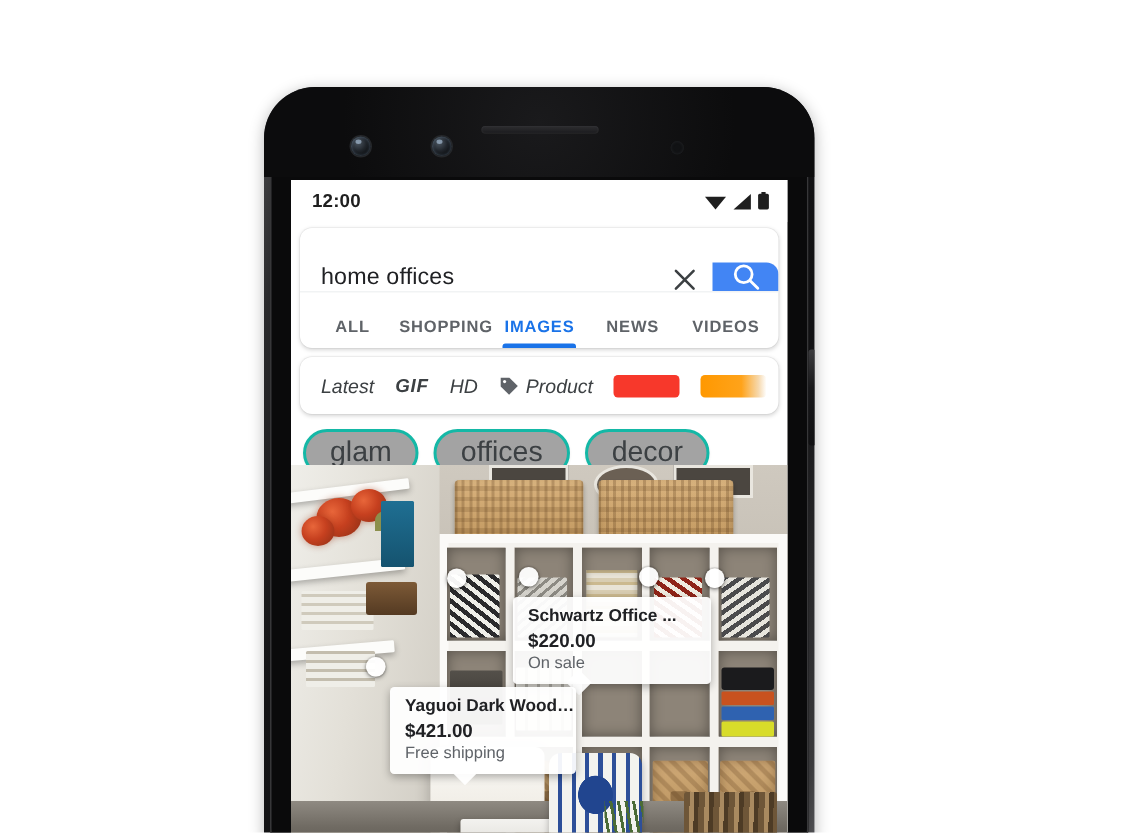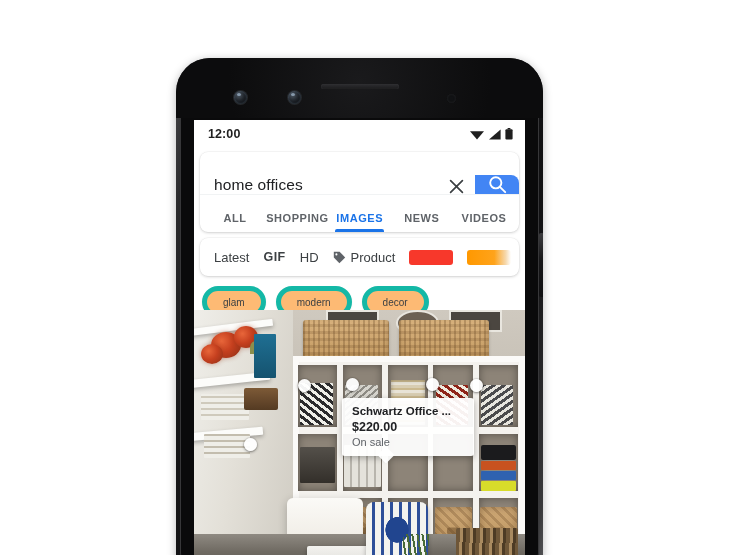--- a/index.html
+++ b/index.html
@@ -112,38 +112,38 @@
   .tab.active::after{
     content:""; position:absolute; left:11%; right:11%; bottom:0;
     height:3px; background:#1a73e8; border-radius:2px 2px 0 0;
   }
 
   
   .filter-card{
     margin:6px 6px 0 6px; background:#fff; border-radius:8px;
     box-shadow:0 1px 3px rgba(0,0,0,.17), 0 0 0 .5px rgba(0,0,0,.05);
     height:38px; display:flex; align-items:center; gap:14px;
-    padding:0 0 0 14px; overflow:hidden;
+    padding:0 0 0 14px; overflow:hidden;font-style:italic;
   }
   .f-item{ font-size:13px; color:#3c4043; white-space:nowrap; cursor:pointer; }
   .f-item.gif{ font-weight:700; letter-spacing:.5px; font-size:12.5px;text-align:right; }
   .f-item.prod{ display:flex; align-items:center; gap:5px; }
   .swatch{ width:44px; height:15px; border-radius:3px; flex:none; cursor:pointer; }
   .swatch.red{ background:#F7382B; }
   .swatch.orange{ background:linear-gradient(90deg,#FF9800 0%,#FFA31A 62%,#F6D9AE 88%,#FFFFFF 100%); }
 
   
   .chips{
     display:flex; gap:10px; padding:10px 6px 8px 8px; overflow:hidden;
   }
   .chip{
     height:32px; padding:0 16px; border-radius:18px;
-    background:#fdba74; border:5px solid #14b8a6;
+    background:#a3a3a3; border:2px solid #14b8a6;
     display:flex; align-items:center; justify-content:center;
-    font-size:10px; color:#3c4043; white-space:nowrap; flex:none;
+    font-size:19px; color:#3c4043; white-space:nowrap; flex:none;
     box-shadow:0 1px 2px rgba(0,0,0,.07); cursor:pointer;
   }
 
   
   .photo{
     position:absolute; left:0; right:0; top:190px; bottom:0;
     overflow:hidden; background:#b8b0a4;
   }
   .ph-layer{ position:absolute; }
 
@@ -350,21 +350,21 @@
             <circle cx="3.4" cy="3.4" r="1.05" fill="#ffffff"></circle>
           </svg>
           <span>Product</span>
         </div>
         <div class="swatch red"></div>
         <div class="swatch orange"></div>
       </div>
 
       <div class="chips">
         <div class="chip">glam</div>
-        <div class="chip">modern</div>
+        <div class="chip">offices</div>
         <div class="chip">decor</div>
       </div>
 
       <div class="photo">
 
         <div class="ph-layer wall"></div>
         <div class="ph-layer wall-left"></div>
 
         <div class="art a1"></div>
         <div class="art a2"></div>
@@ -441,18 +441,24 @@
         <div class="dot" style="left:276px;top:69px"></div>
         <div class="dot" style="left:50px;top:128px"></div>
 
         <div class="pcard card1">
           <div class="p-title">Schwartz Office ...</div>
           <div class="p-price">$220.00</div>
           <div class="p-note">On sale</div>
           <div class="tail"></div>
         </div>
 
+        <div class="pcard card2">
+          <div class="p-title">Yaguoi Dark Wood…</div>
+          <div class="p-price">$421.00</div>
+          <div class="p-note">Free shipping</div>
+          <div class="tail"></div>
+        </div>
 
       </div>
 
     </div>
   </div>
 </div>
 
 </body></html>

